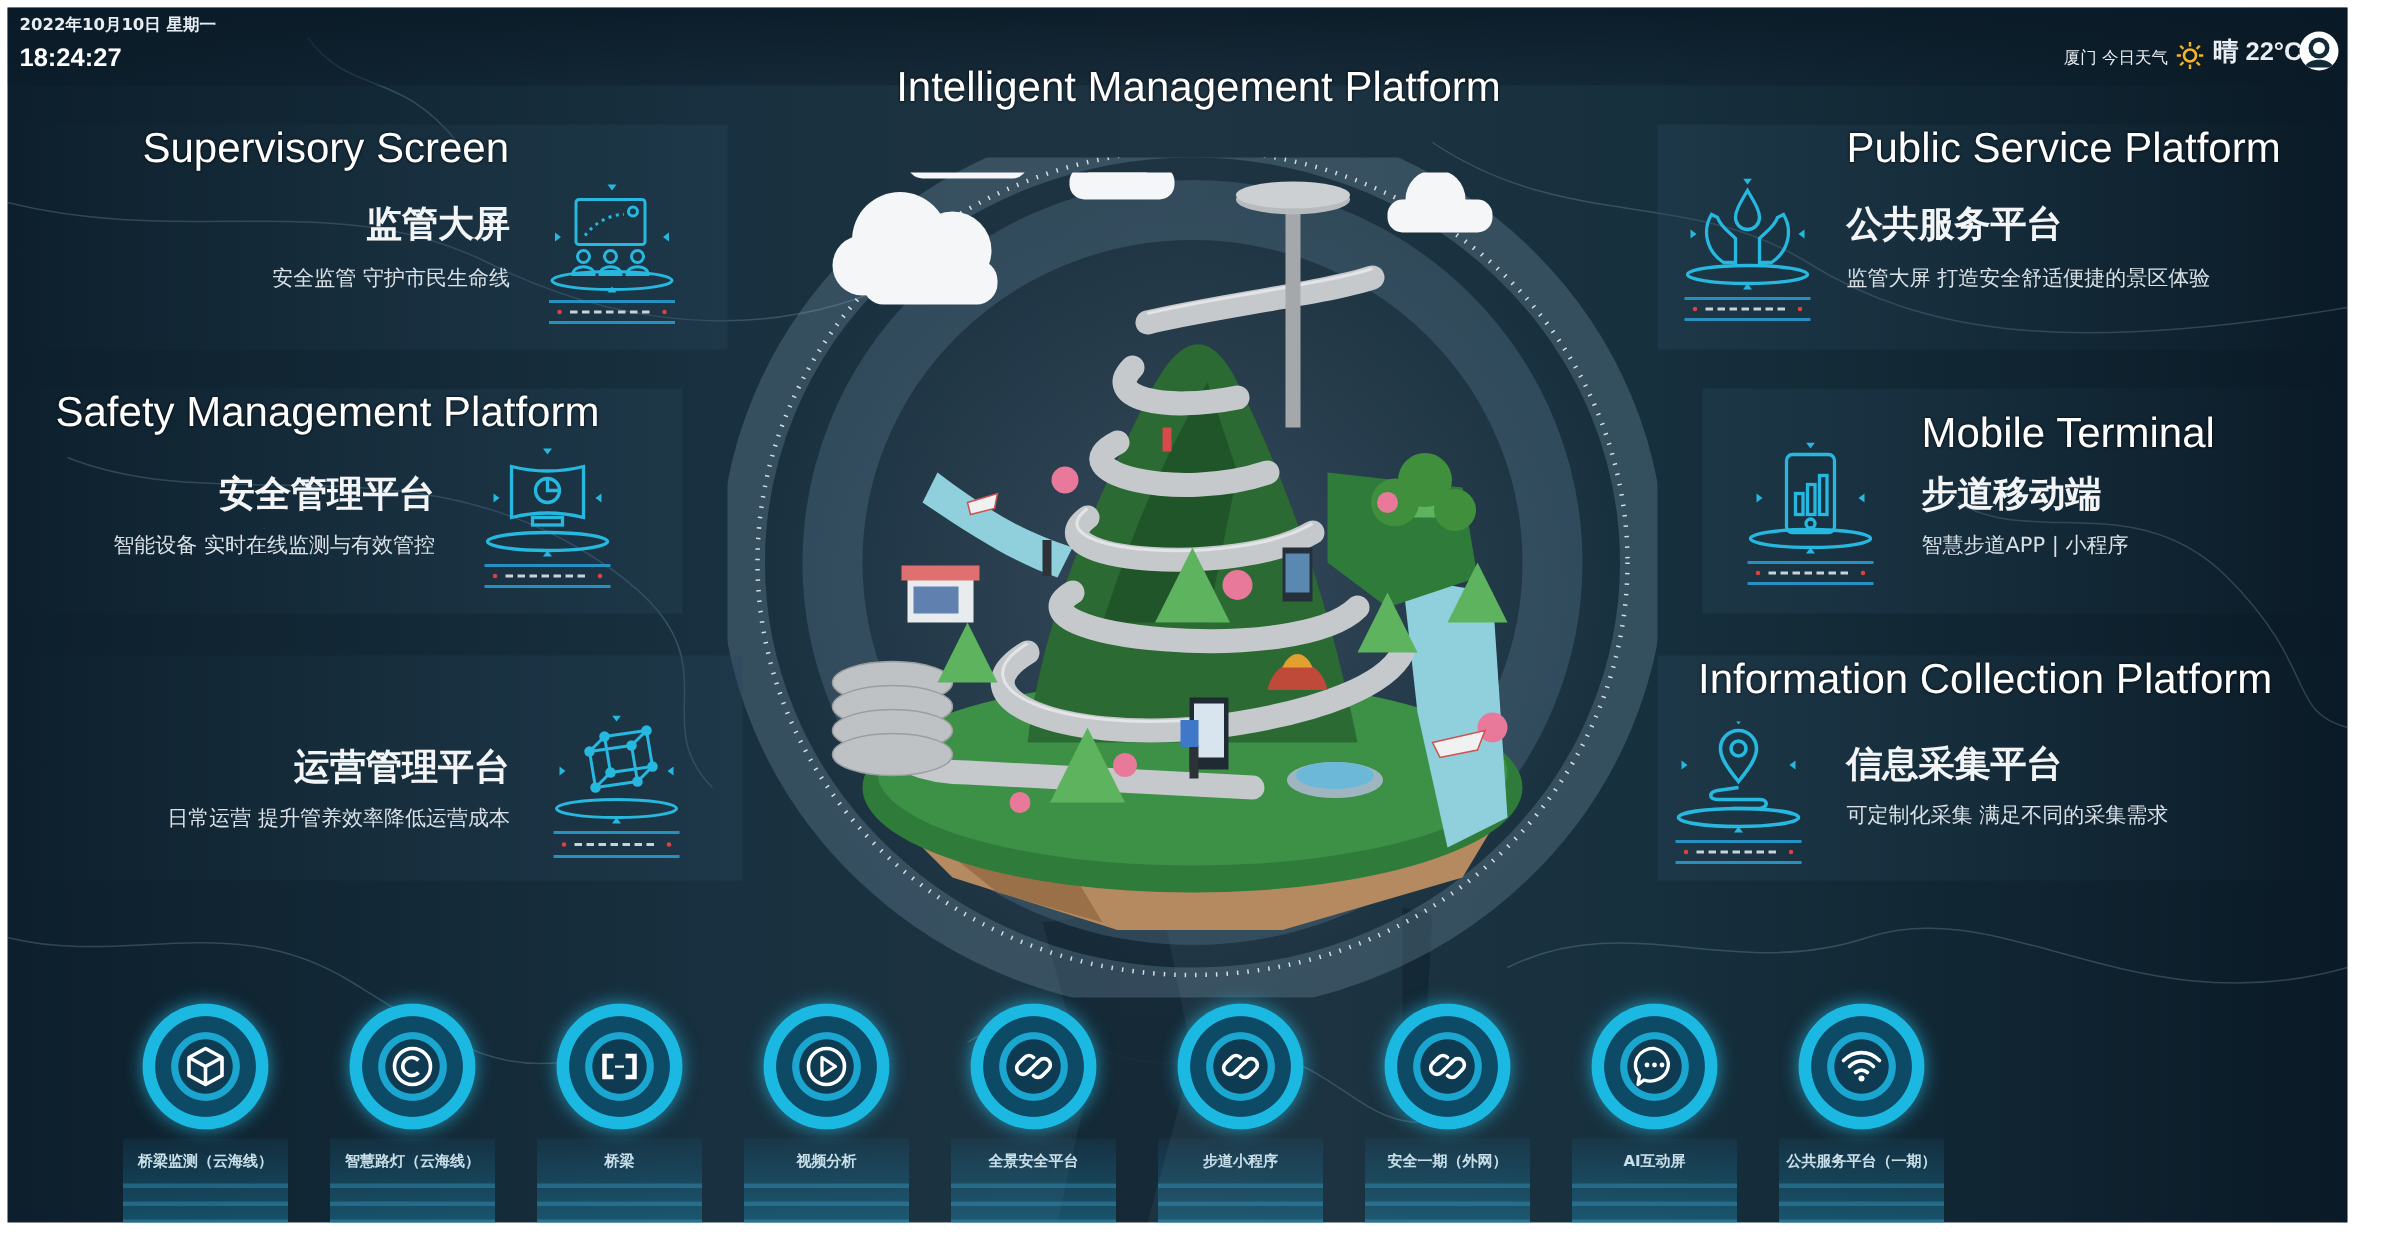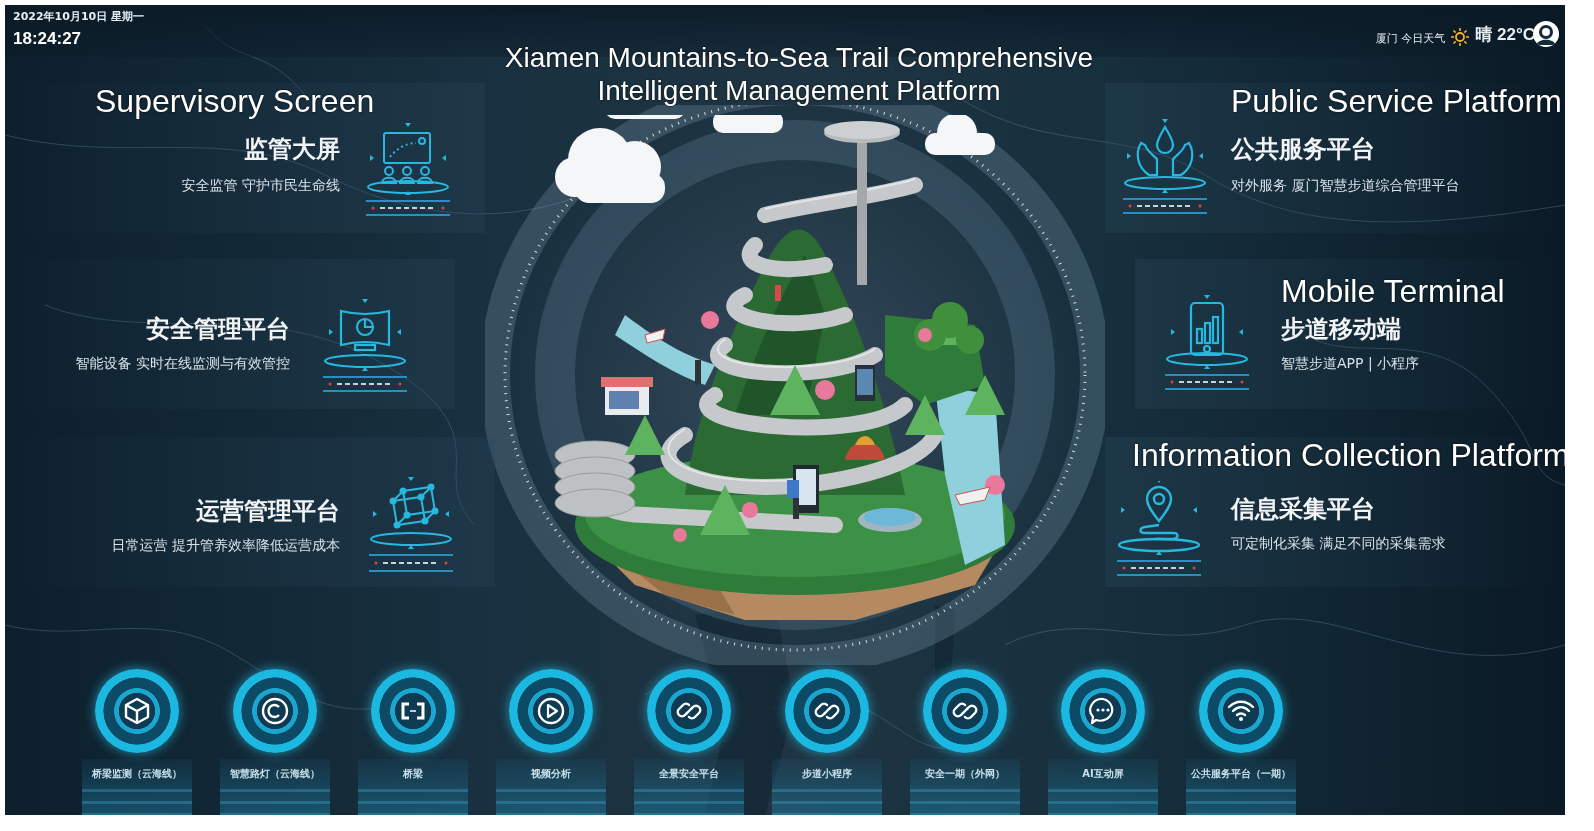--- a/index.html
+++ b/index.html
@@ -13,21 +13,21 @@
   .date{position:absolute;left:8px;top:4px;color:#e6eef4;font-size:11px;font-weight:bold;}
   .time{position:absolute;left:8px;top:24px;color:#ffffff;font-size:17px;font-weight:bold;font-family:"Liberation Sans",sans-serif;}
   .weather{position:absolute;right:30px;top:18px;display:flex;align-items:flex-end;gap:6px;color:#e8eef3;margin-left:20px;}
   .weather .city{font-size:11px;}
   .weather .cond{font-size:17px;font-weight:bold;font-family:"Liberation Sans",sans-serif;}
   .avatar{position:absolute;right:6px;top:16px;width:26px;height:26px;border-radius:50%;background:#fff;overflow:hidden;}
   .title-cn-wrap{position:absolute;left:580px;top:8px;display:flex;align-items:center;gap:8px;}
   .title-cn{color:#ffffff;font-size:22px;font-weight:bold;letter-spacing:4px;}
   .title-en{position:absolute;left:0;width:1588px;top:36px;text-align:center;color:#fff;font-family:"Liberation Sans",sans-serif;font-size:28px;line-height:33px;text-shadow:0 0 2px #000;}
   .panel{position:absolute;}
-  .panel .en{color:#fff;font-family:"Liberation Sans",sans-serif;font-size:32px;white-space:nowrap;text-shadow:0 0 2px #000;}
+  .panel .en{color:#fff;font-family:"Liberation Sans",sans-serif;font-size:28px;white-space:nowrap;text-shadow:0 0 2px #000;}
   .panel .cn{color:#f2f4f6;font-size:24px;font-weight:bold;white-space:nowrap;}
   .panel .desc{color:#d9e1e7;font-size:14px;white-space:nowrap;text-align:right;}
   .picon{position:absolute;width:96px;height:96px;}
   .panel-bg{position:absolute;background:linear-gradient(90deg,rgba(40,70,90,0.0),rgba(40,70,90,0.35));}
   .panel-bg.r{background:linear-gradient(270deg,rgba(40,70,90,0.0),rgba(40,70,90,0.35));}
   .island{position:absolute;left:500px;top:110px;width:580px;height:520px;}
   .quick{position:absolute;top:664px;width:110px;text-align:center;}
   .qring{position:relative;width:84px;height:84px;margin:0 auto;border-radius:50%;
     background:radial-gradient(circle at 50% 50%,#0e3a52 0,#0e3a52 30%,#1aa6cf 31%,#1aa6cf 38%,#0d4a66 39%,#0d4a66 56%,#1bb8e2 57%,#1bb8e2 78%,#0b4863 79%,#0b4863 88%,#27c6ee 89%,#27c6ee 94%,rgba(0,0,0,0) 96%);
     box-shadow:0 0 12px rgba(40,200,240,.65);}
@@ -62,21 +62,20 @@
     <ellipse cx="310" cy="270" rx="300" ry="285" fill="none" stroke="rgba(140,170,190,0.25)" stroke-width="30"></ellipse>
     <ellipse cx="310" cy="270" rx="290" ry="275" fill="none" stroke="#ffffff" stroke-width="3" stroke-dasharray="1 6" opacity=".8"></ellipse>
     <ellipse cx="310" cy="270" rx="240" ry="235" fill="none" stroke="rgba(90,120,140,0.35)" stroke-width="40"></ellipse>
   </svg>
 
   <div class="topband"></div>
   <div class="date">2022年10月10日 星期一</div>
   <div class="time">18:24:27</div>
 
   <div class="title-en">
-    <div>Xiamen Mountains-to-Sea Trail Comprehensive</div>
     <div>Intelligent Management Platform</div>
   </div>
 
   <div class="weather">
     <span class="city">厦门 今日天气</span>
     <svg width="18" height="18" viewBox="0 0 18 18">
       <circle cx="9" cy="9" r="4" fill="none" stroke="#f5b325" stroke-width="1.8"></circle>
       <g stroke="#f5b325" stroke-width="1.6">
           <line x1="9" y1="0" x2="9" y2="3"></line>
           <line x1="9" y1="15" x2="9" y2="18"></line>
@@ -122,20 +121,21 @@
       <line x1="6" y1="80" x2="90" y2="80" stroke="#2690c0" stroke-width="2"></line>
       <line x1="6" y1="94" x2="90" y2="94" stroke="#2690c0" stroke-width="2"></line>
       <line x1="20" y1="87" x2="76" y2="87" stroke="#c8d2da" stroke-width="2" stroke-dasharray="5 3"></line>
       <circle cx="13" cy="87" r="1.5" fill="#e04040"></circle>
         <circle cx="83" cy="87" r="1.5" fill="#e04040"></circle>
     </svg>
   </div>
 
   <div class="panel-bg" style="left:0;top:254px;width:450px;height:150px;"></div>
   <div class="panel" style="left:0;top:254px;width:480px;height:150px;">
+    <div class="en" style="position:absolute;left:32px;top:0;">Safety Management Platform</div>
     <div class="cn" style="position:absolute;right:195px;top:54px;text-align:right;">安全管理平台</div>
     <div class="desc" style="position:absolute;right:195px;top:96px;">智能设备 实时在线监测与有效管控</div>
     <svg class="picon" style="left:312px;top:38px;" viewBox="0 0 96 96">
       <g fill="none" stroke="#27b8e0" stroke-width="2.2">
         <path d="M24 14 C40 18 56 18 72 14 L72 48 C56 44 40 44 24 48 Z"></path>
         <rect x="38" y="48" width="20" height="5"></rect>
         <circle cx="48" cy="30" r="8"></circle>
           <path d="M48 22 L48 30 L56 30"></path>
         <ellipse cx="48" cy="64" rx="40" ry="6"></ellipse>
       </g>
@@ -186,21 +186,21 @@
       <line x1="20" y1="86" x2="76" y2="86" stroke="#c8d2da" stroke-width="2" stroke-dasharray="5 3"></line>
       <circle cx="13" cy="86" r="1.5" fill="#e04040"></circle>
         <circle cx="83" cy="86" r="1.5" fill="#e04040"></circle>
     </svg>
   </div>
 
   <div class="panel-bg r" style="left:1100px;top:78px;width:460px;height:150px;"></div>
   <div class="panel" style="left:1100px;top:78px;width:460px;height:150px;">
     <div class="en" style="position:absolute;left:126px;top:0;">Public Service Platform</div>
     <div class="cn" style="position:absolute;left:126px;top:50px;">公共服务平台</div>
-    <div class="desc" style="position:absolute;left:126px;top:94px;">对外服务 厦门智慧步道综合管理平台</div>
+    <div class="desc" style="position:absolute;left:126px;top:94px;">监管大屏 打造安全舒适便捷的景区体验</div>
     <svg class="picon" style="left:12px;top:36px;" viewBox="0 0 96 96">
       <g fill="none" stroke="#27b8e0" stroke-width="2.2">
         <path d="M48 8 C42 18 40 22 40 26 A8 8 0 0 0 56 26 C56 22 54 18 48 8 Z"></path>
         <path d="M24 24 C18 34 20 48 32 56 L40 56 L40 40 C36 36 30 32 28 26 Z"></path>
         <path d="M72 24 C78 34 76 48 64 56 L56 56 L56 40 C60 36 66 32 68 26 Z"></path>
         <ellipse cx="48" cy="64" rx="40" ry="6"></ellipse>
       </g>
       <g fill="#27b8e0">
           <polygon points="45,0 51,0 48,4"></polygon>
           <polygon points="10,34 10,40 14,37"></polygon>

